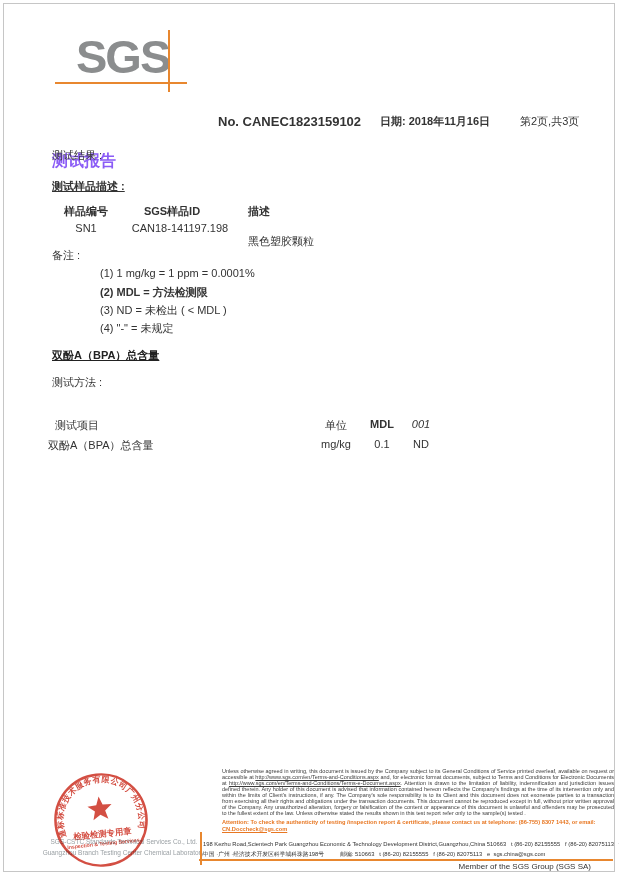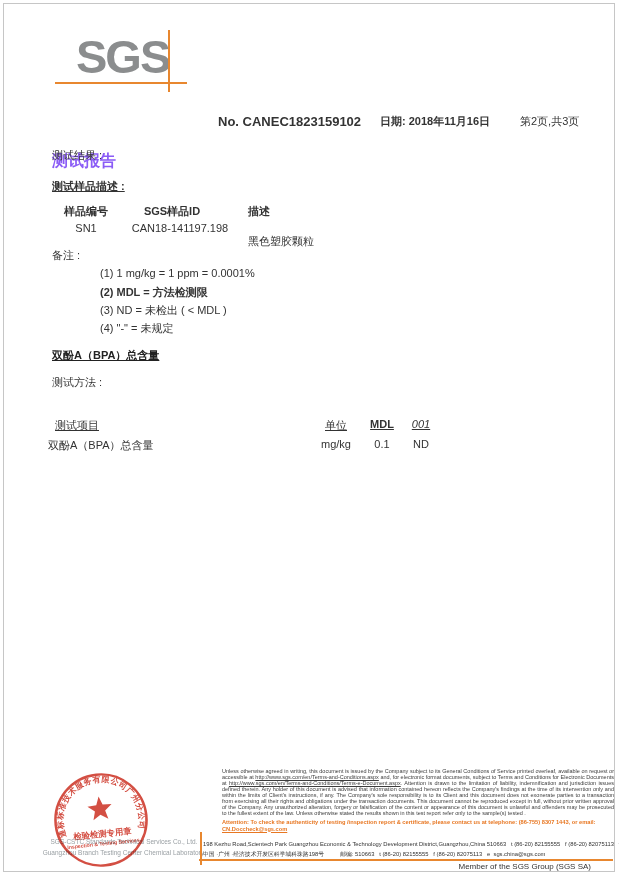--- a/index.html
+++ b/index.html
@@ -32,21 +32,21 @@
   .results-label { top:148px; }
   .sample-heading { top:179px; }
   .sample-col { position:absolute; font-weight:bold; text-align:center; }
   .sample-val { position:absolute; text-align:center; }
   .remark-label { top:248px; }
   .remark-item { position:absolute; left:100px; font-size:11px; color:#333; }
   .section-heading { position:absolute; left:52px; top:348px; font-size:11px; }
   .method-label { position:absolute; left:52px; top:375px; }
   .method-text { position:absolute; left:127px; top:374px; width:458px; font-size:11px; color:#333; line-height:20px; text-align:justify; }
   
-  .rt-h { position:absolute; top:418px; font-size:11px; color:#333; text-decoration:underline; }
+  .rt-h { position:absolute; top:418px; font-size:11px; color:#333; }
   .rt-c { position:absolute; top:438px; font-size:11px; color:#333; }
   .col-item-h { left:55px; }
   .col-item { left:48px; }
   .col-unit { left:314px; width:44px; text-align:center; }
   .col-mdl  { left:360px; width:44px; text-align:center; }
   .col-001  { left:399px; width:44px; text-align:center; font-style:italic; }
   
   .company-gray {
     position:absolute; left:26px; top:836px; width:196px;
     font-size:6.5px; line-height:11px; color:#9aa0a4; text-align:center;

